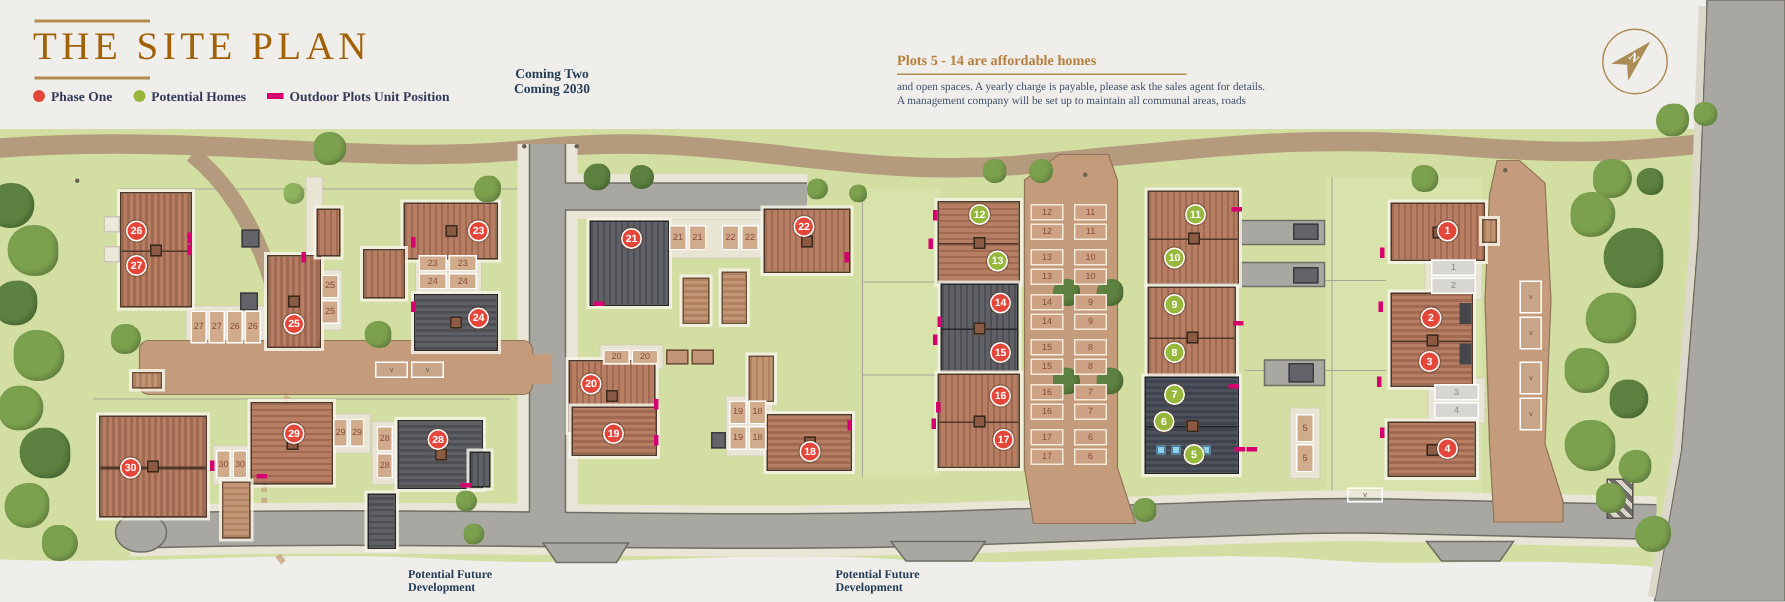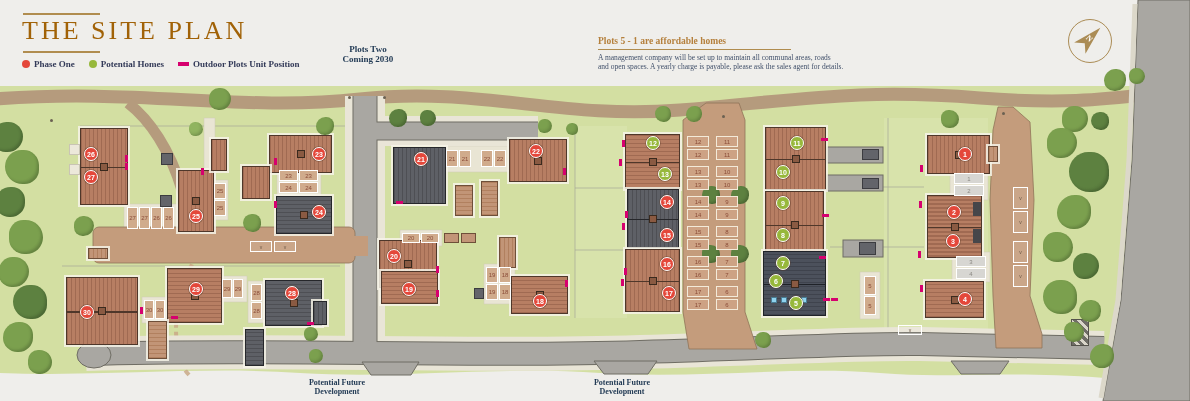--- a/index.html
+++ b/index.html
@@ -19,21 +19,21 @@
   .legend-dot{width:8px;height:8px;border-radius:50%;}
   .legend-rect{width:11px;height:4px;}
 
   
   #phase-two{position:absolute;left:322px;top:44px;width:92px;text-align:center;
              font-size:9px;font-weight:bold;color:#243c56;line-height:10px;}
   #aff-note{position:absolute;left:598px;top:36px;width:260px;}
   #aff-head{font-size:9.5px;font-weight:bold;color:#b5803d;}
   #aff-rule{height:1px;background:#b08c4e;width:193px;margin-top:3px;}
   #mgmt{margin-top:4px;font-size:7.5px;color:#41506a;line-height:8.5px;}
-  .future-label{position:absolute;width:130px;text-align:center;font-size:8px;font-weight:bold;
+  .future-label{position:absolute;width:130px;font-size:8px;font-weight:bold;
                 color:#243c56;line-height:9px;}
   #future-1{left:272px;top:378px;}
   #future-2{left:557px;top:378px;}
 
   
   #compass{position:absolute;left:1068px;top:19px;width:42px;height:42px;border:1.6px solid #ab8c55;
            border-radius:50%;}
 
   
   .house{position:absolute;box-sizing:border-box;box-shadow:0 0 0 2px rgba(246,243,231,.85);}
@@ -405,29 +405,29 @@
         <div class="legend-dot" style="background: rgb(151, 184, 59);"></div>
         <div class="">Potential Homes</div>
       </div>
       <div class="legend-item">
         <div class="legend-rect" style="background: rgb(214, 0, 110);"></div>
         <div class="">Outdoor Plots Unit Position</div>
       </div>
     </div>
 
   <div id="phase-two">
-    <div>Plots Two</div>
+    <div>Coming Two</div>
     <div>Coming 2030</div>
   </div>
   <div id="aff-note">
-    <div id="aff-head">Plots 5 - 1 are affordable homes</div>
+    <div id="aff-head">Plots 5 - 14 are affordable homes</div>
     <div id="aff-rule"></div>
     <div id="mgmt">
+      <div>and open spaces. A yearly charge is payable, please ask the sales agent for details.</div>
       <div>A management company will be set up to maintain all communal areas, roads</div>
-      <div>and open spaces. A yearly charge is payable, please ask the sales agent for details.</div>
     </div>
   </div>
   <div id="future-1" class="future-label">
     <div>Potential Future</div>
     <div>Development</div>
   </div>
   <div id="future-2" class="future-label">
     <div>Potential Future</div>
     <div>Development</div>
   </div>

